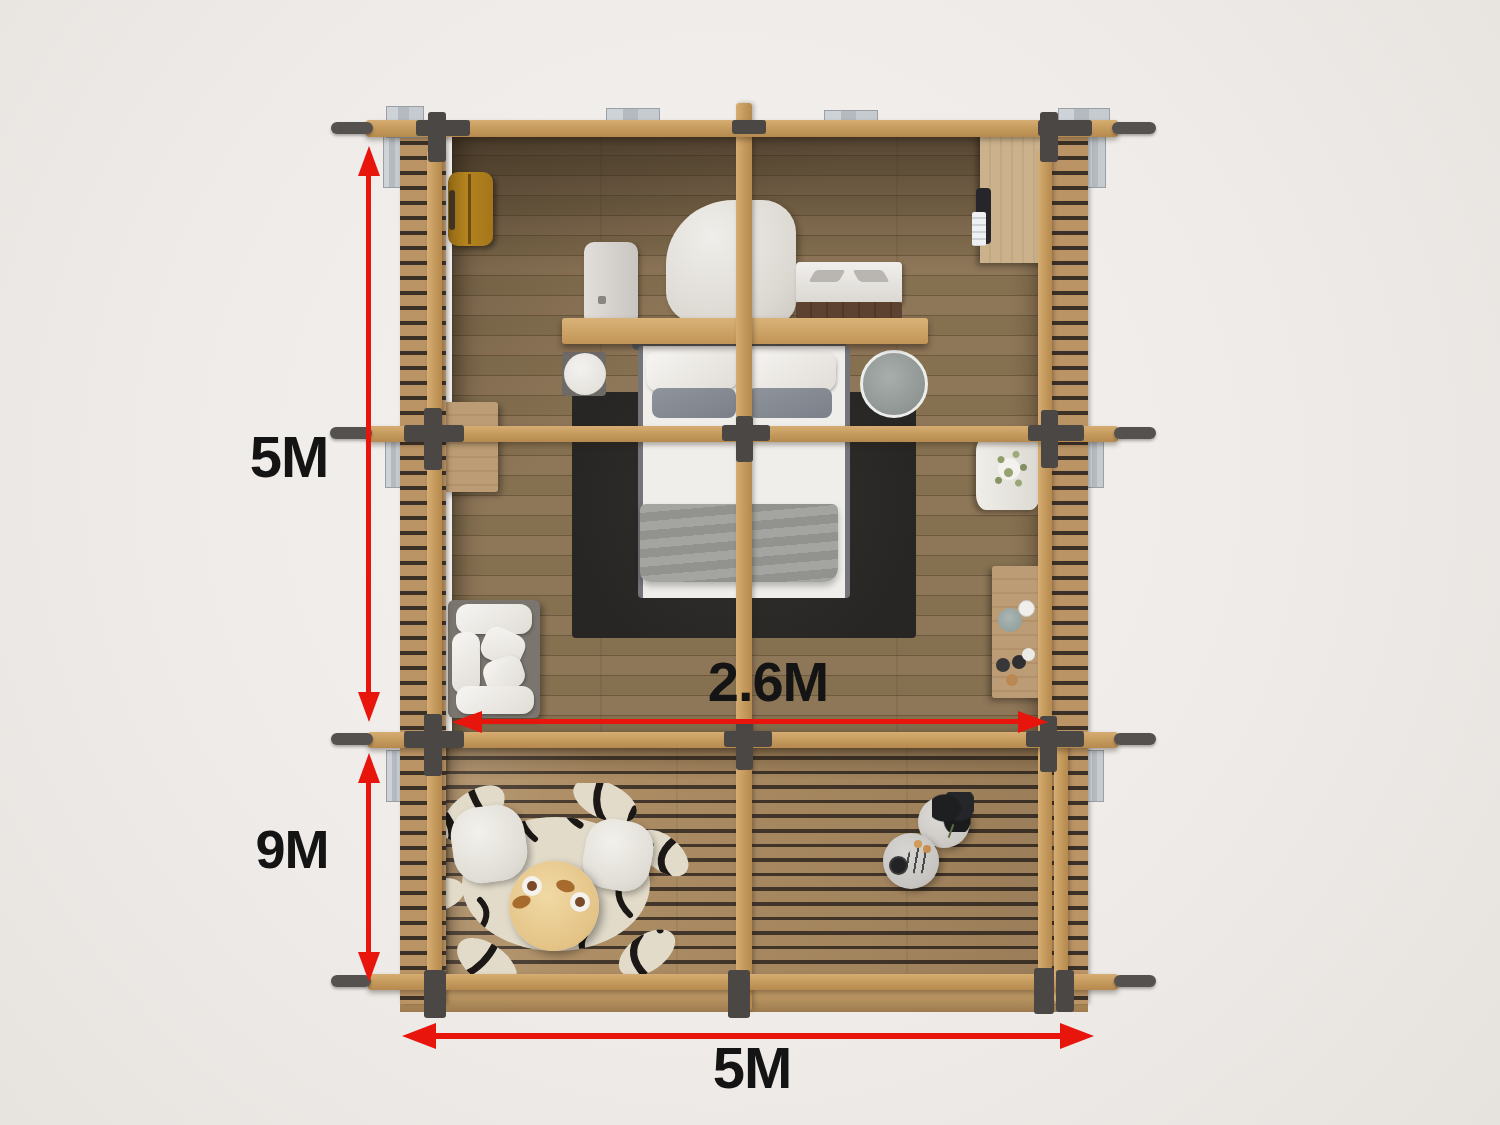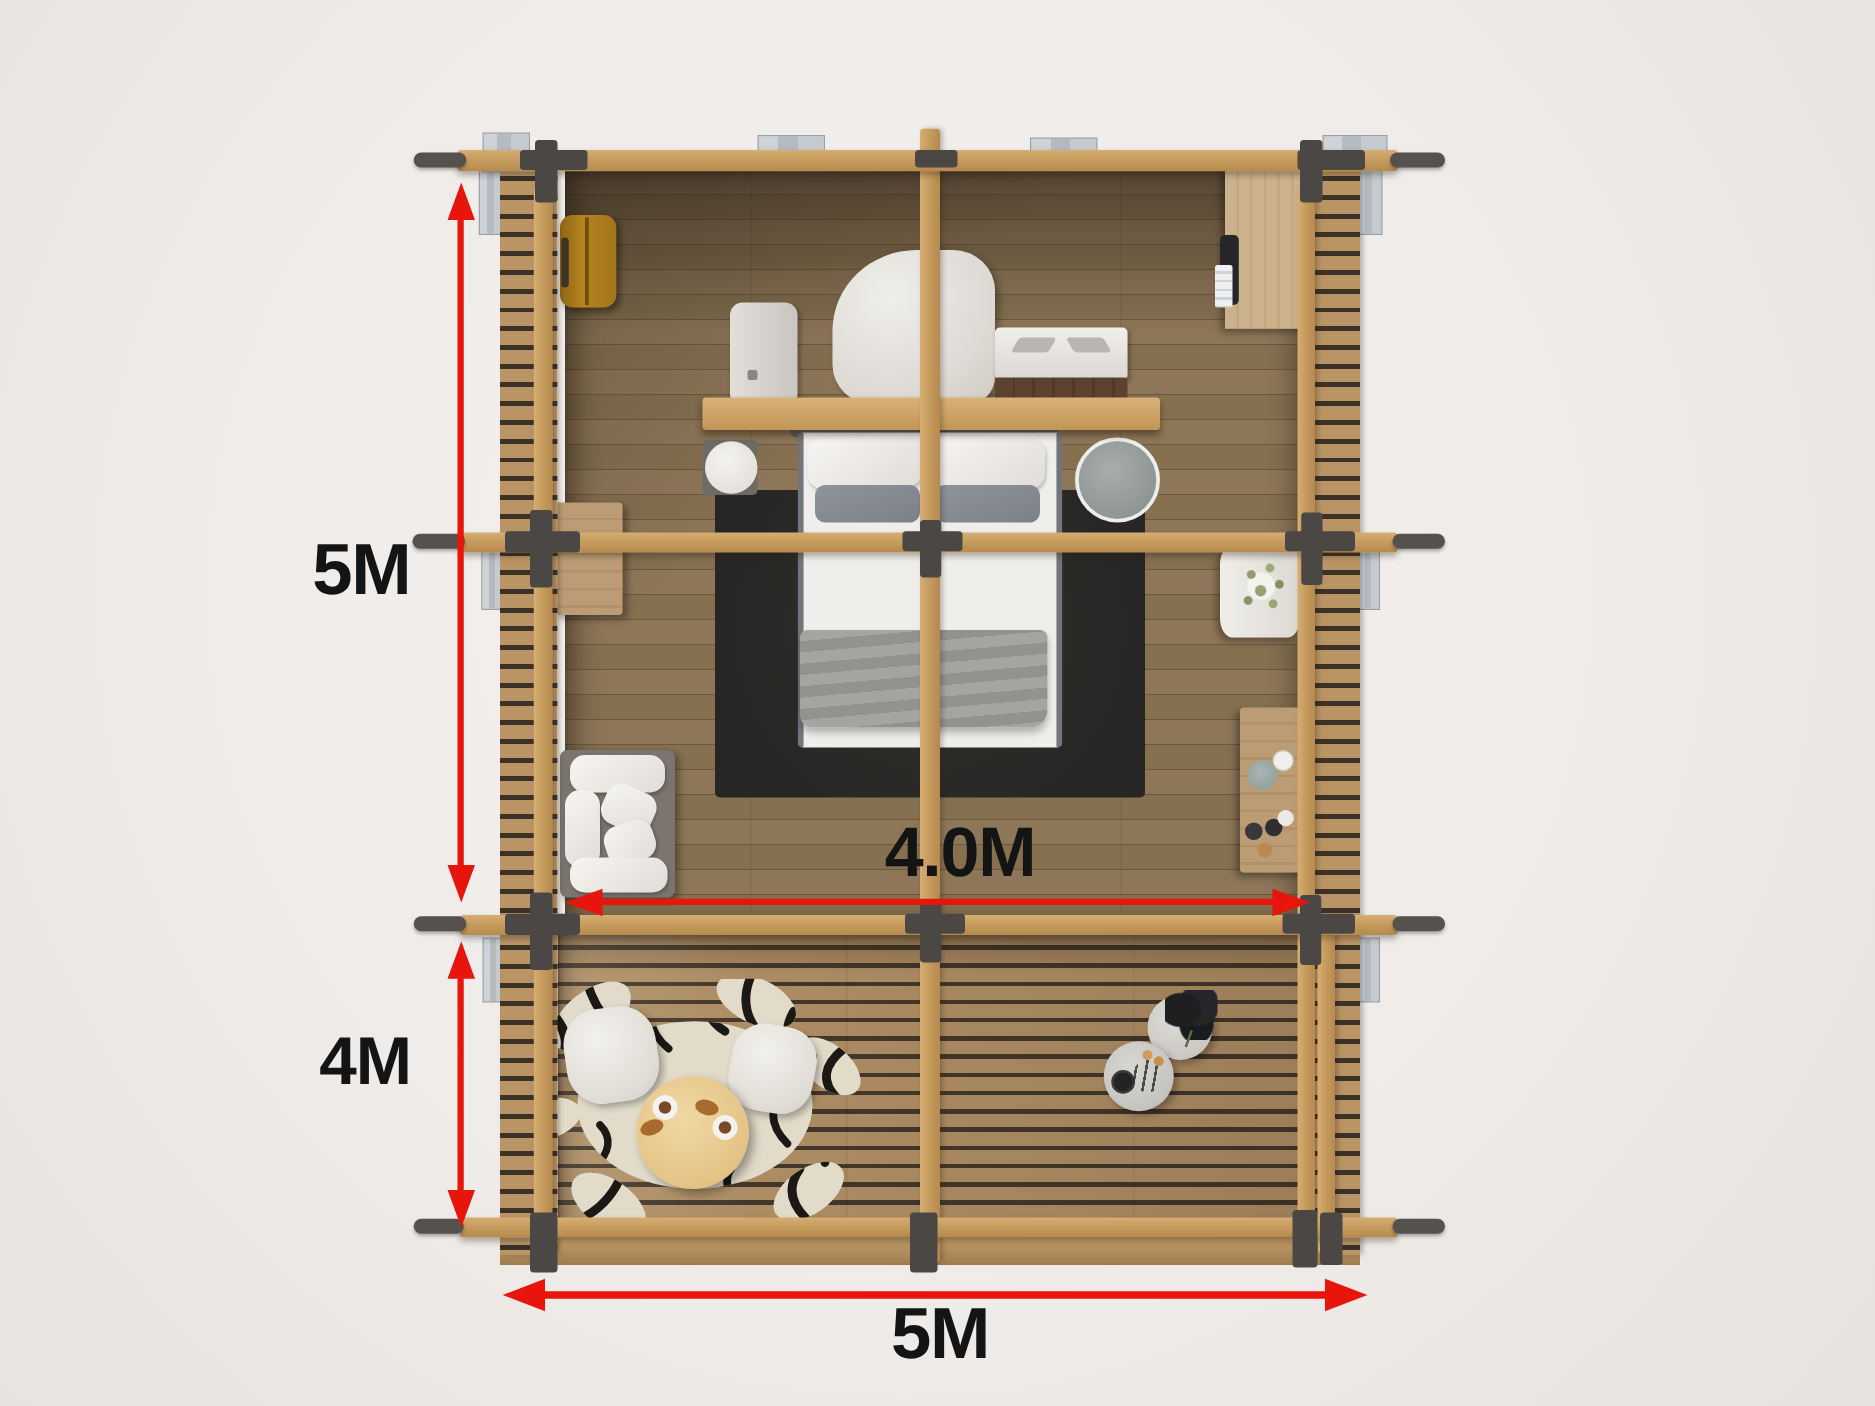--- a/index.html
+++ b/index.html
@@ -237,25 +237,25 @@
   <div class="abs conn" style="left:1056px;top:970px;width:18px;height:42px;z-index:6;"></div>
 
   <div class="abs tri" style="left:358px;top:146px;border-left:11px solid transparent;border-right:11px solid transparent;border-bottom:30px solid var(--accent_red,#e8150d);z-index:10;"></div>
   <div class="abs arrow-line" style="left:366px;top:172px;width:5px;height:524px;z-index:10;"></div>
   <div class="abs tri" style="left:358px;top:692px;border-left:11px solid transparent;border-right:11px solid transparent;border-top:30px solid var(--accent_red,#e8150d);z-index:10;"></div>
   <div class="abs label" style="left:289px;top:456px;font-size:58px;z-index:10;">5M</div>
 
   <div class="abs tri" style="left:358px;top:753px;border-left:11px solid transparent;border-right:11px solid transparent;border-bottom:30px solid var(--accent_red,#e8150d);z-index:10;"></div>
   <div class="abs arrow-line" style="left:366px;top:779px;width:5px;height:173px;z-index:10;"></div>
   <div class="abs tri" style="left:358px;top:952px;border-left:11px solid transparent;border-right:11px solid transparent;border-top:30px solid var(--accent_red,#e8150d);z-index:10;"></div>
-  <div class="abs label" style="left:292px;top:849px;font-size:54px;z-index:10;">4M</div>
+  <div class="abs label" style="left:292px;top:849px;font-size:54px;z-index:10;">9M</div>
 
   <div class="abs tri" style="left:452px;top:711px;border-top:11px solid transparent;border-bottom:11px solid transparent;border-right:30px solid var(--accent_red,#e8150d);z-index:10;"></div>
   <div class="abs arrow-line" style="left:478px;top:719px;width:544px;height:5px;z-index:10;"></div>
   <div class="abs tri" style="left:1018px;top:711px;border-top:11px solid transparent;border-bottom:11px solid transparent;border-left:30px solid var(--accent_red,#e8150d);z-index:10;"></div>
-  <div class="abs label" style="left:768px;top:681px;font-size:56px;z-index:10;">4.0M</div>
+  <div class="abs label" style="left:768px;top:681px;font-size:56px;z-index:10;">2.6M</div>
 
   <div class="abs tri" style="left:402px;top:1023px;border-top:13px solid transparent;border-bottom:13px solid transparent;border-right:34px solid var(--accent_red,#e8150d);z-index:10;"></div>
   <div class="abs arrow-line" style="left:430px;top:1033px;width:636px;height:6px;z-index:10;"></div>
   <div class="abs tri" style="left:1060px;top:1023px;border-top:13px solid transparent;border-bottom:13px solid transparent;border-left:34px solid var(--accent_red,#e8150d);z-index:10;"></div>
   <div class="abs label" style="left:752px;top:1067px;font-size:58px;z-index:10;">5M</div>
 
 </div>
 
 </body></html>

